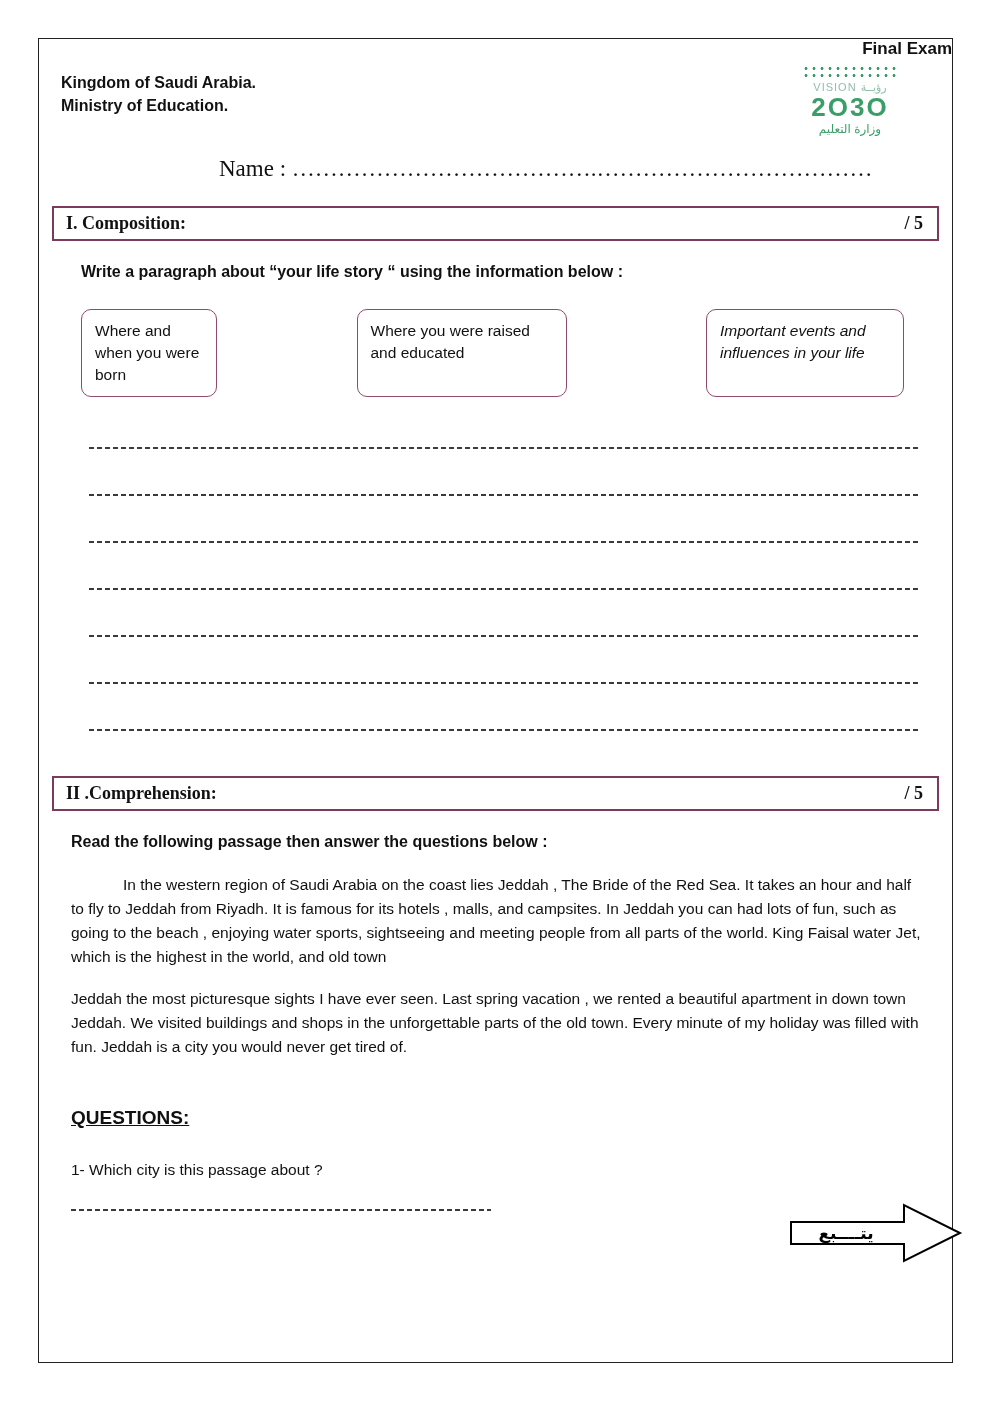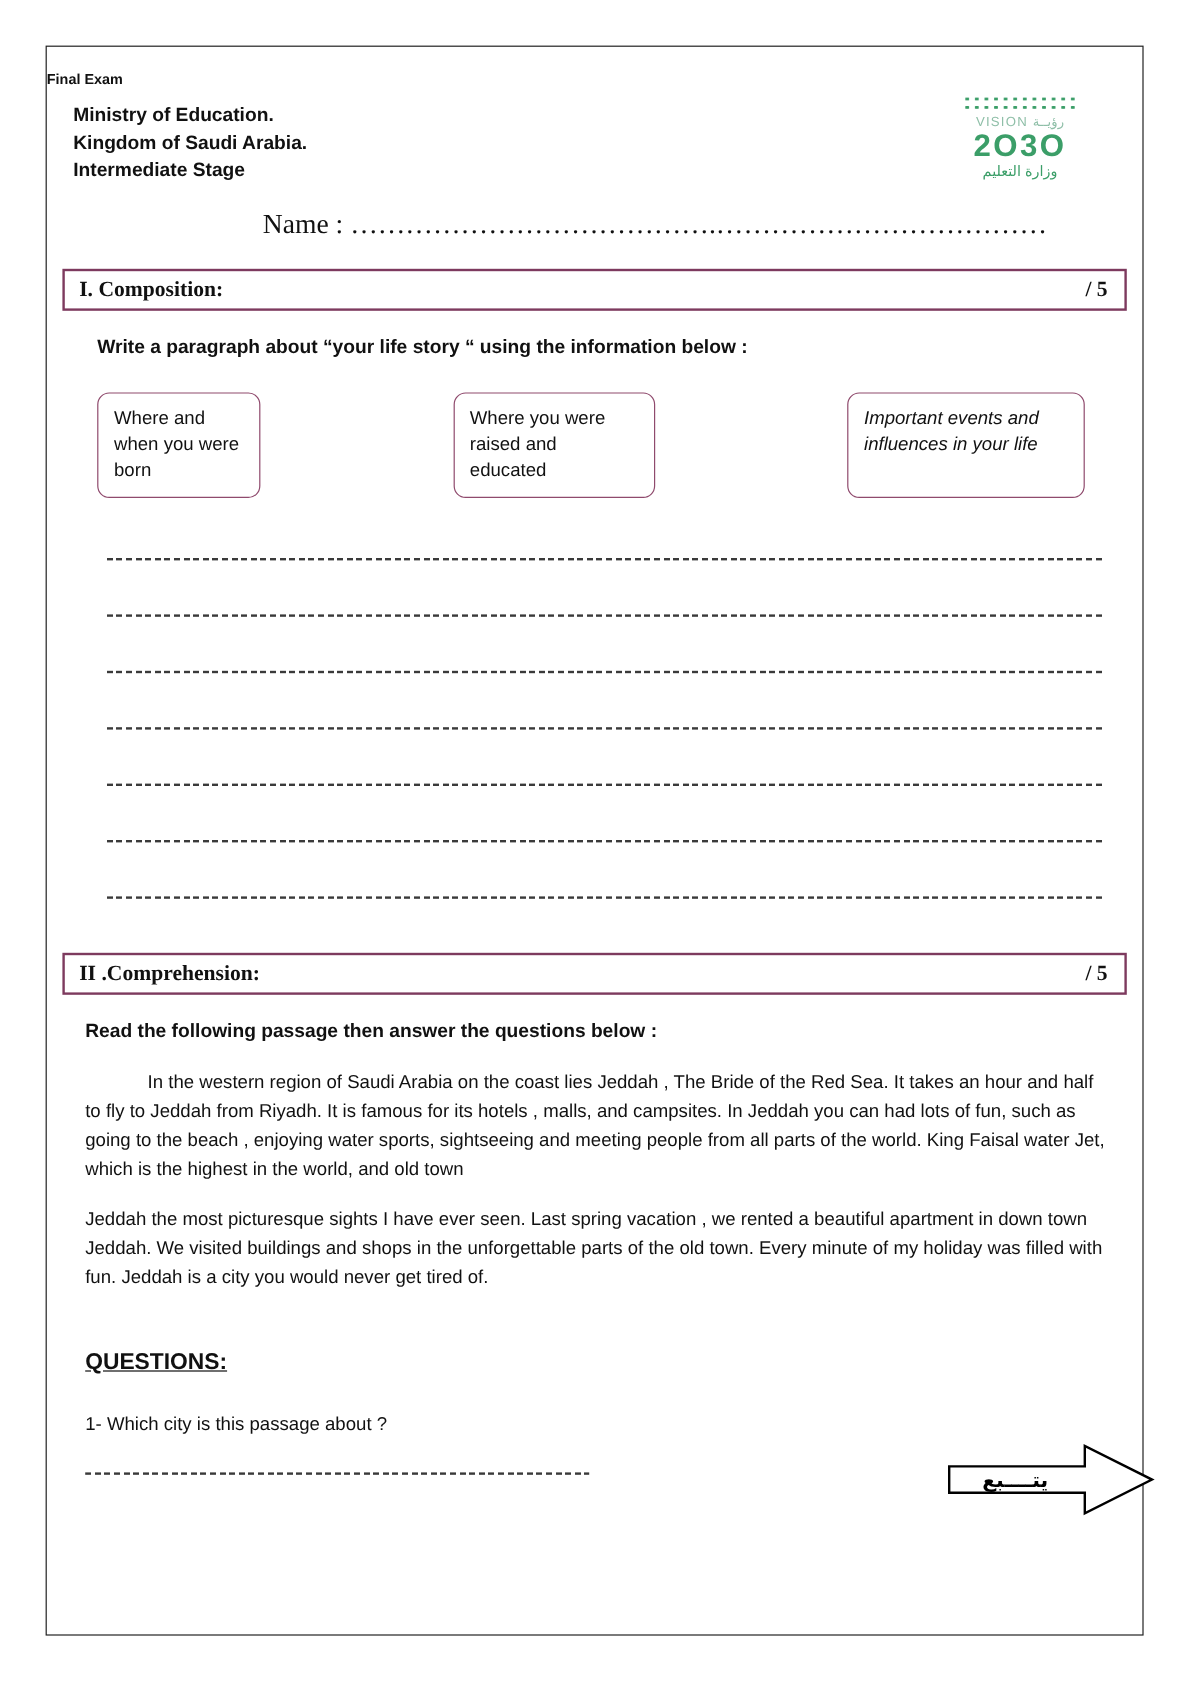--- a/index.html
+++ b/index.html
@@ -12,24 +12,23 @@
     overflow: hidden;
   }
   .frame {
     position: absolute;
     left: 38px; top: 38px;
     width: 915px; height: 1325px;
     border: 1.5px solid #222;
     box-sizing: border-box;
   }
   .exam-title {
-    margin-top: 20px;
-    text-align: left;
+    text-align: right;
     font-weight: bold;
-    font-size: 12px;
+    font-size: 17px;
   }
   .header {
     display: flex;
     justify-content: space-between;
     align-items: flex-start;
     margin: 12px 22px 0 22px;
   }
   .header-col { width: 260px; font-weight: bold; font-size: 16px; line-height: 23px; }
   .header-col.right { width: 230px; }
   .logo { text-align: center; color: #3b9e68; width: 160px; margin-top: -6px; }
@@ -73,21 +72,21 @@
   .hint-box {
     border: 1.5px solid #8f4a6d;
     border-radius: 10px;
     padding: 10px 13px;
     font-size: 15.5px;
     line-height: 22px;
     box-sizing: border-box;
     background: #fff;
   }
   .hint-box.b1 { width: 136px; }
-  .hint-box.b2 { width: 168px; }
+  .hint-box.b2 { width: 210px; }
   .hint-box.b3 { width: 198px; font-style: italic; }
   .writing-lines { margin: 50px 33px 0 50px; }
   .writing-line {
     height: 2px;
     margin-bottom: 45px;
     background: repeating-linear-gradient(90deg, #3a3a3a 0 5px, transparent 5px 8px);
   }
   .passage {
     margin: 18px 28px 0 32px;
     font-size: 15.5px;
@@ -123,23 +122,22 @@
 </head>
 <body>
 
 <div class="page">
   <div class="frame">
 
     <div class="exam-title">Final Exam</div>
 
     <div class="header">
       <div class="header-col">
+        <div>Kingdom of Saudi Arabia.</div>
         <div>Ministry of Education.</div>
-        <div>Kingdom of Saudi Arabia.</div>
-        <div>Intermediate Stage</div>
       </div>
       <div class="logo">
         <div class="logo-dots"></div>
         <div class="logo-top">VISION رؤيــة</div>
         <div class="logo-year">2O3O</div>
         <div class="logo-ministry">وزارة التعليم</div>
       </div>
     </div>
 
     <div class="name-line">Name : ………………………………….………………………………</div>

